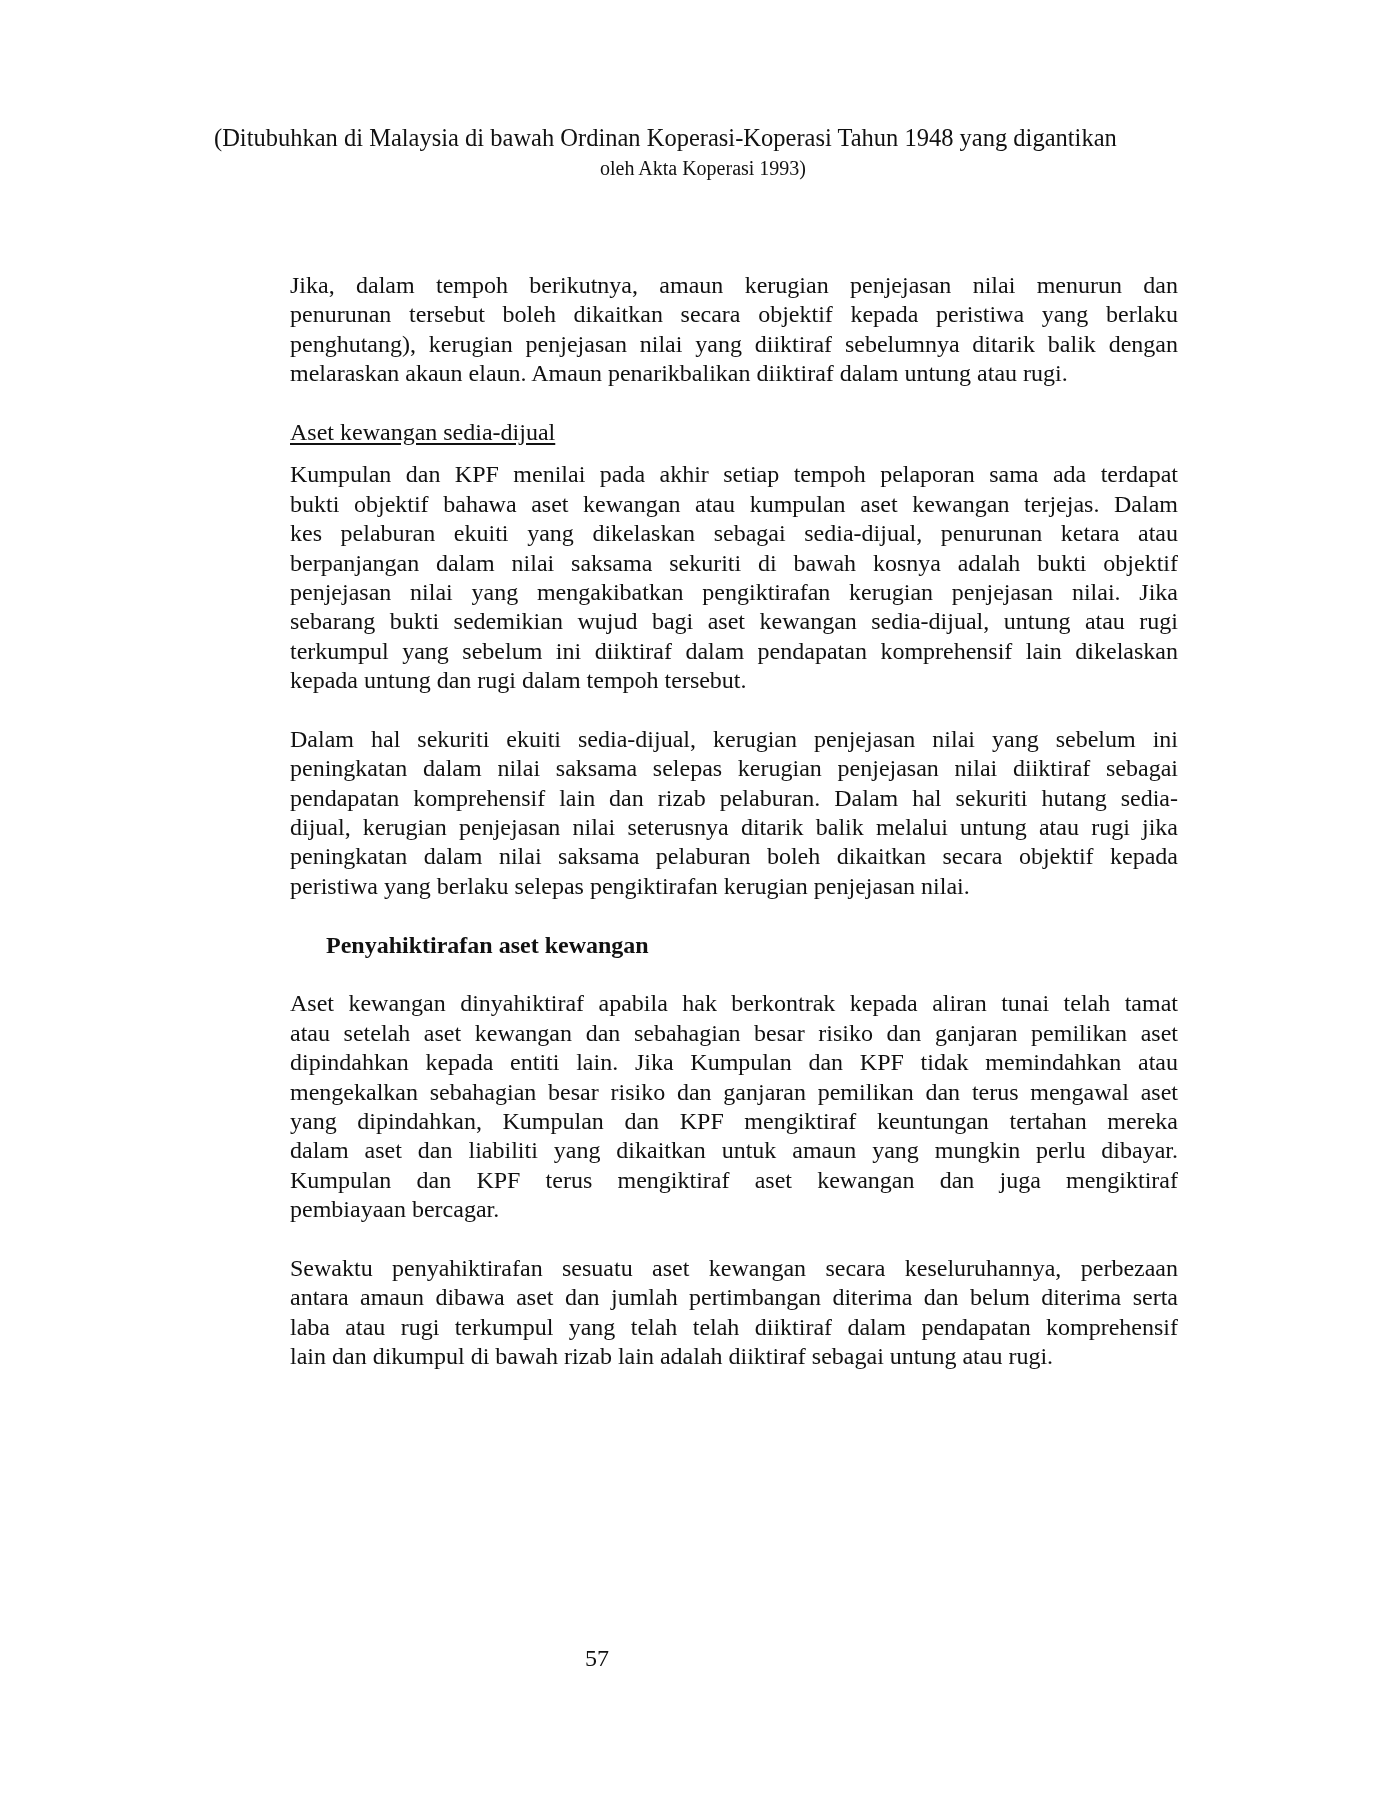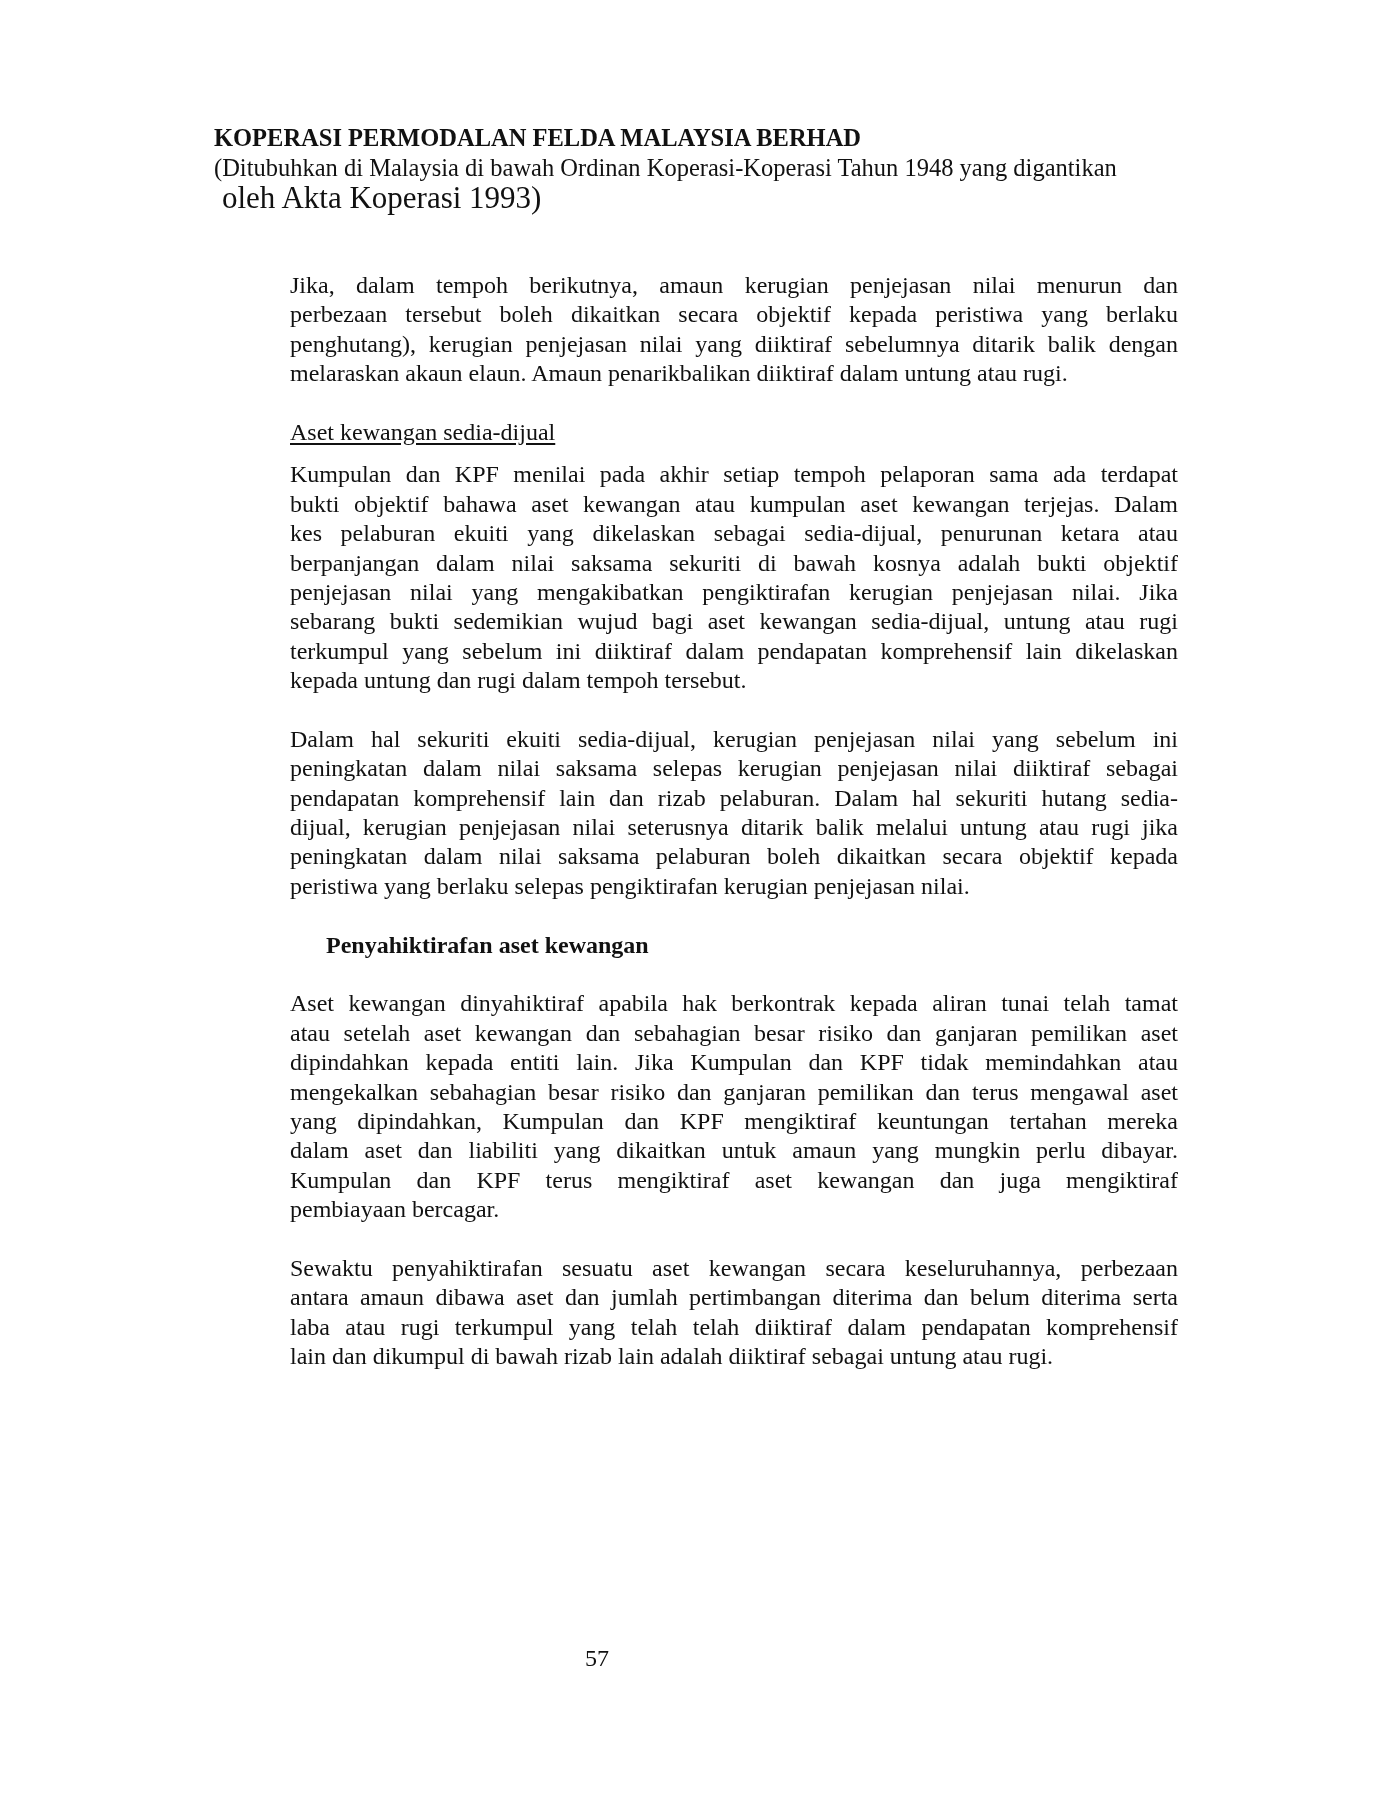--- a/index.html
+++ b/index.html
@@ -7,48 +7,47 @@
     width: 1390px; height: 1800px; position: relative; overflow: hidden;
     font-family: "Liberation Serif", "DejaVu Serif", serif;
     color: #111111;
   }
   .header {
     position: absolute; left: 214px; top: 123px; width: 970px;
     font-size: 25px; line-height: 30px;
   }
   .header .title { font-weight: bold; font-size: 24.5px; letter-spacing: 0px; }
   .header .sub { font-size: 24.5px; }
-  .header .sub2 { padding-left: 8px; font-size: 31px; }
+  .header .sub2 { padding-left: 8px; font-size: 20px; text-align: center; }
   .body {
     position: absolute; left: 290px; top: 271px; width: 888px;
     font-size: 24px; line-height: 29.4px;
   }
   .para { margin: 0 0 29.4px 0; }
   .line { display: block; white-space: nowrap; height: 29.4px; }
   .line.j { text-align: justify; text-align-last: justify; white-space: normal; overflow: hidden; }
   .subhead-u { text-decoration: underline; text-underline-offset: 3px; margin-bottom: 13px; }
   .subhead-b { font-weight: bold; margin-bottom: 29.4px; margin-left: 36px; }
   .pagenum {
     position: absolute; left: 0; width: 1194px; top: 1645px;
     text-align: center; font-size: 24px;
   }
 </style>
 </head>
 <body>
 
 <div class="header">
-  <div class="title">KOPERASI PERMODALAN FELDA MALAYSIA BERHAD</div>
   <div class="sub">(Ditubuhkan di Malaysia di bawah Ordinan Koperasi-Koperasi Tahun 1948 yang digantikan</div>
   <div class="sub2">oleh Akta Koperasi 1993)</div>
 </div>
 
 <div class="body">
   <div class="para">
       <span class="line j">Jika, dalam tempoh berikutnya, amaun kerugian penjejasan nilai menurun dan</span>
-      <span class="line j">perbezaan tersebut boleh dikaitkan secara objektif kepada peristiwa yang berlaku</span>
+      <span class="line j">penurunan tersebut boleh dikaitkan secara objektif kepada peristiwa yang berlaku</span>
       <span class="line j">penghutang), kerugian penjejasan nilai yang diiktiraf sebelumnya ditarik balik dengan</span>
       <span class="line">melaraskan akaun elaun. Amaun penarikbalikan diiktiraf dalam untung atau rugi.</span>
     </div>
 
   <div class="subhead-u">Aset kewangan sedia-dijual</div>
   <div class="para">
       <span class="line j">Kumpulan dan KPF menilai pada akhir setiap tempoh pelaporan sama ada terdapat</span>
       <span class="line j">bukti objektif bahawa aset kewangan atau kumpulan aset kewangan terjejas. Dalam</span>
       <span class="line j">kes pelaburan ekuiti yang dikelaskan sebagai sedia-dijual, penurunan ketara atau</span>
       <span class="line j">berpanjangan dalam nilai saksama sekuriti di bawah kosnya adalah bukti objektif</span>

